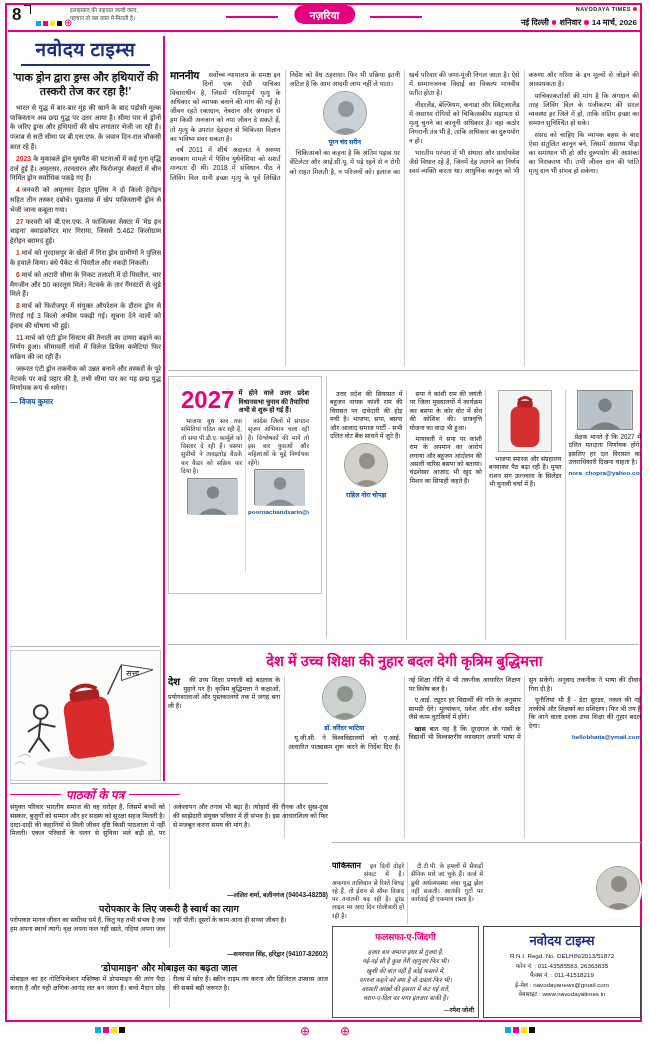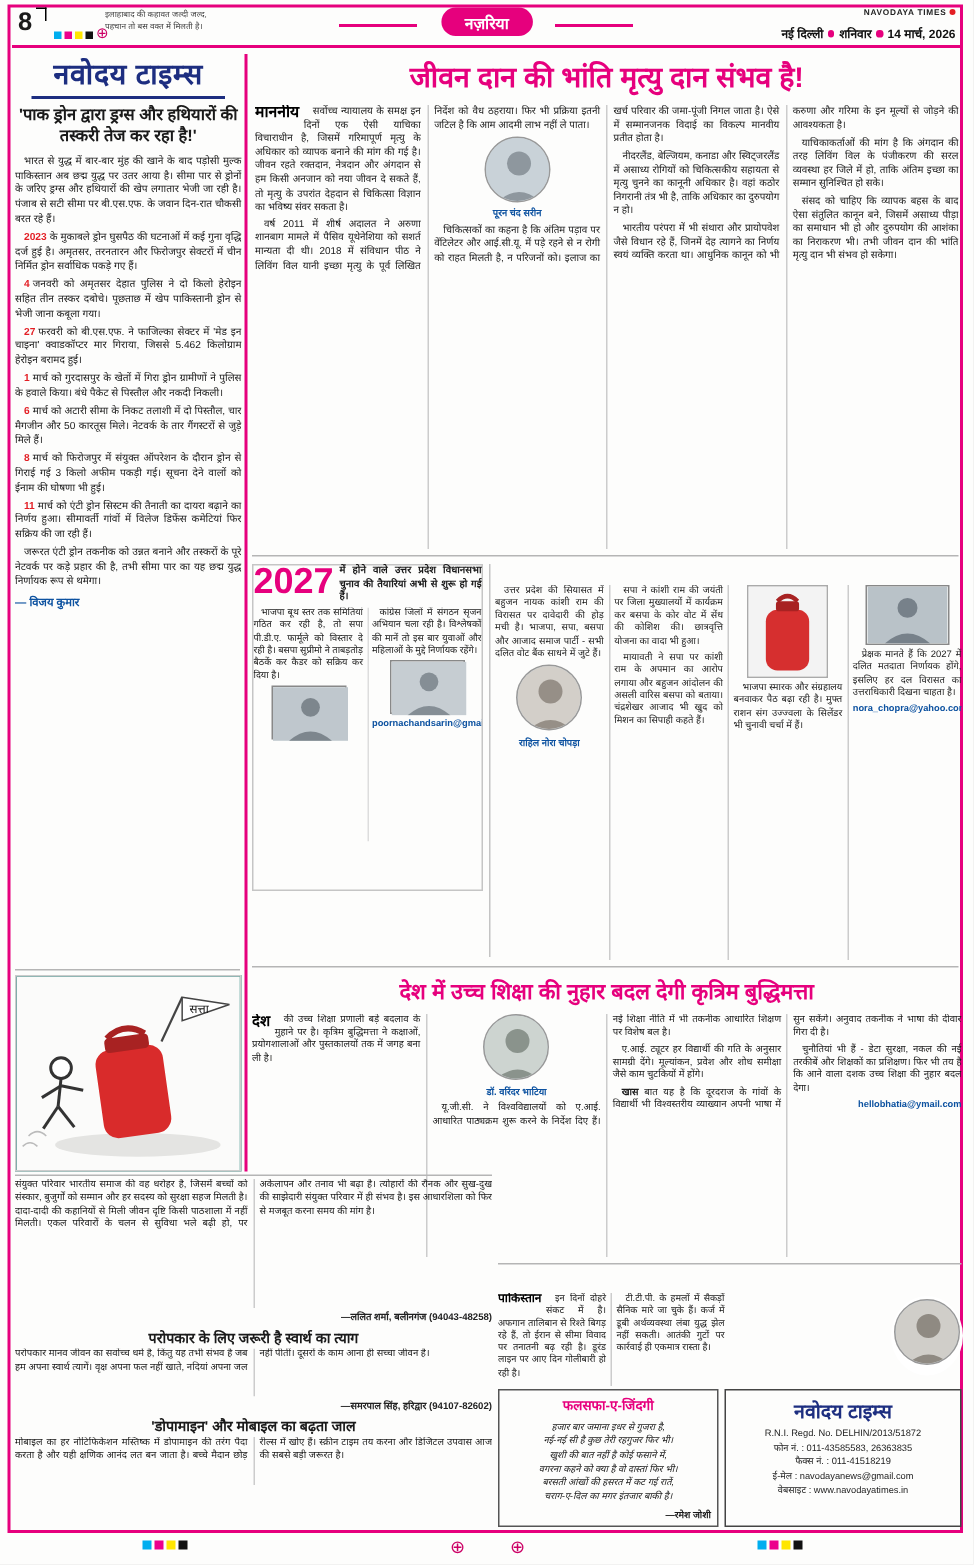--- a/index.html
+++ b/index.html
@@ -59,33 +59,33 @@
   .a-name { color:#0d52a0; font-weight:bold; font-size:6.3px; margin-top:1px; line-height:1.2; }
   .photo-sm { display:block; width:56px; height:40px; border:1px solid #888; margin:2px auto 3px; break-inside:avoid; }
   .cyl { display:block; width:54px; height:62px; border:1px solid #aaa; margin:2px auto 3px; break-inside:avoid; }
   .email { color:#0d52a0; font-weight:bold; font-size:6.2px; text-align:right; margin-top:2px; }
 
   .organ-head { left:170px; top:38px; width:469px; font-size:19px; }
   .organ-body { left:170px; top:70px; width:469px; height:296px; column-count:4; column-gap:9px;
                 column-rule:1px solid #ccc; font-size:6.6px; line-height:1.38; }
   .organ-body .kicker { font-size:10.5px; }
 
-  .b27 { left:168px; top:376px; width:154px; height:218px; border:1px solid #c5c5c5; padding:0; }
+  .b27 { left:168px; top:376px; width:154px; height:218px; border:1px solid #c5c5c5; padding:12px; }
   .b27-head { font-size:6.6px; font-weight:bold; line-height:1.3; text-align:justify; }
   .bignum { float:left; font-size:24px; font-weight:bold; color:#e6007d; line-height:.95; margin-right:4px; }
   .b27-cols { margin-top:2px; height:156px; column-count:2; column-gap:6px; column-rule:1px solid #ddd;
               font-size:6.2px; line-height:1.36; text-align:justify; overflow:hidden; }
   .b27-cols p { margin-bottom:2px; text-indent:5px; }
   .b27 .photo-sm { width:50px; height:36px; }
 
   .kanshi-head { left:330px; top:374px; width:311px; font-size:10px; }
   .kanshi-body { left:330px; top:390px; width:311px; height:250px; column-count:4; column-gap:7px;
                  column-rule:1px solid #ccc; font-size:6.3px; line-height:1.34; }
 
-  .cartoon { left:10px; top:650px; width:151px; height:131px; border:1px solid #ccc; background:#0f766e; }
+  .cartoon { left:10px; top:650px; width:151px; height:131px; border:1px solid #ccc; background:#fef9c3; }
 
   .ai-head { left:168px; top:650px; width:473px; font-size:14.5px; }
   .ai-body { left:168px; top:676px; width:473px; height:162px; column-count:4; column-gap:8px;
              column-rule:1px solid #ccc; font-size:6.4px; line-height:1.36; }
   .ai-body .kicker { font-size:10px; }
   .sub { font-weight:bold; }
 
   .letters { left:10px; top:786px; width:318px; height:230px; overflow:hidden; }
   .letters-head { display:flex; align-items:center; gap:5px; width:170px;
                   color:#e6007d; font-size:12px; font-weight:bold; font-style:italic; }
@@ -162,21 +162,20 @@
 
         <p class="edp"><span class="rednum">11</span><span>मार्च को एंटी ड्रोन सिस्टम की तैनाती का दायरा बढ़ाने का निर्णय हुआ। सीमावर्ती गांवों में विलेज डिफेंस कमेटियां फिर सक्रिय की जा रही हैं।</span></p>
 
         <p class="edp"><span>जरूरत एंटी ड्रोन तकनीक को उन्नत बनाने और तस्करों के पूरे नेटवर्क पर कड़े प्रहार की है, तभी सीमा पार का यह छद्म युद्ध निर्णायक रूप से थमेगा।</span></p>
       </div>
     <div class="ed-sig">— विजय कुमार</div>
   </div>
 
   <div class="abs vdiv"></div>
 
-  <div class="abs art-head organ-head">जीवन दान की भांति मृत्यु दान संभव है!</div>
   <div class="abs art-body organ-body">
     <span class="kicker">माननीय</span>
     <p>सर्वोच्च न्यायालय के समक्ष इन दिनों एक ऐसी याचिका विचाराधीन है, जिसमें गरिमापूर्ण मृत्यु के अधिकार को व्यापक बनाने की मांग की गई है। जीवन रहते रक्तदान, नेत्रदान और अंगदान से हम किसी अनजान को नया जीवन दे सकते हैं, तो मृत्यु के उपरांत देहदान से चिकित्सा विज्ञान का भविष्य संवर सकता है।</p>
     <p>वर्ष 2011 में शीर्ष अदालत ने अरुणा शानबाग मामले में पैसिव यूथेनेशिया को सशर्त मान्यता दी थी। 2018 में संविधान पीठ ने लिविंग विल यानी इच्छा मृत्यु के पूर्व लिखित निर्देश को वैध ठहराया। फिर भी प्रक्रिया इतनी जटिल है कि आम आदमी लाभ नहीं ले पाता।</p>
     <div class="author-card">
       <span class="avatar">
         <svg viewBox="0 0 44 44" width="44" height="44">
             <rect width="44" height="44" fill="#c9d2d8"></rect>
             <circle cx="22" cy="17" r="8" fill="#8e979e"></circle>
             <path d="M6 44 q16 -16 32 0 z" fill="#8e979e"></path>
@@ -298,20 +297,23 @@
     <p>यू.जी.सी. ने विश्वविद्यालयों को ए.आई. आधारित पाठ्यक्रम शुरू करने के निर्देश दिए हैं। नई शिक्षा नीति में भी तकनीक आधारित शिक्षण पर विशेष बल है।</p>
     <p>ए.आई. ट्यूटर हर विद्यार्थी की गति के अनुसार सामग्री देंगे। मूल्यांकन, प्रवेश और शोध समीक्षा जैसे काम चुटकियों में होंगे।</p>
     <p><span class="sub">खास</span> <span>बात यह है कि दूरदराज के गांवों के विद्यार्थी भी विश्वस्तरीय व्याख्यान अपनी भाषा में सुन सकेंगे। अनुवाद तकनीक ने भाषा की दीवार गिरा दी है।</span></p>
     <p>चुनौतियां भी हैं - डेटा सुरक्षा, नकल की नई तरकीबें और शिक्षकों का प्रशिक्षण। फिर भी तय है कि आने वाला दशक उच्च शिक्षा की नुहार बदल देगा।</p>
     <div class="email">hellobhatia@ymail.com</div>
   </div>
 
   <div class="abs hrule" style="left:10px;top:783px;width:318px"></div>
 
   <div class="abs letters">
+    <div class="letters-head">
+        <span>पाठकों के पत्र</span>
+      </div>
 
     <div class="lbody h1">संयुक्त परिवार भारतीय समाज की वह धरोहर है, जिसमें बच्चों को संस्कार, बुजुर्गों को सम्मान और हर सदस्य को सुरक्षा सहज मिलती है। दादा-दादी की कहानियों से मिली जीवन दृष्टि किसी पाठशाला में नहीं मिलती। एकल परिवारों के चलन से सुविधा भले बढ़ी हो, पर अकेलापन और तनाव भी बढ़ा है। त्योहारों की रौनक और सुख-दुख की साझेदारी संयुक्त परिवार में ही संभव है। इस आधारशिला को फिर से मजबूत करना समय की मांग है।</div>
     <div class="lsig">—ललित शर्मा, बलीनगंज (94043-48258)</div>
 
     <div class="lhead">परोपकार के लिए जरूरी है स्वार्थ का त्याग</div>
     <div class="lbody h2">परोपकार मानव जीवन का सर्वोच्च धर्म है, किंतु यह तभी संभव है जब हम अपना स्वार्थ त्यागें। वृक्ष अपना फल नहीं खाते, नदियां अपना जल नहीं पीतीं। दूसरों के काम आना ही सच्चा जीवन है।</div>
     <div class="lsig">—समरपाल सिंह, हरिद्वार (94107-82602)</div>
 
     <div class="lhead">'डोपामाइन' और मोबाइल का बढ़ता जाल</div>
     <div class="lbody h3">मोबाइल का हर नोटिफिकेशन मस्तिष्क में डोपामाइन की तरंग पैदा करता है और यही क्षणिक आनंद लत बन जाता है। बच्चे मैदान छोड़ रील्स में खोए हैं। स्क्रीन टाइम तय करना और डिजिटल उपवास आज की सबसे बड़ी जरूरत है।</div>

